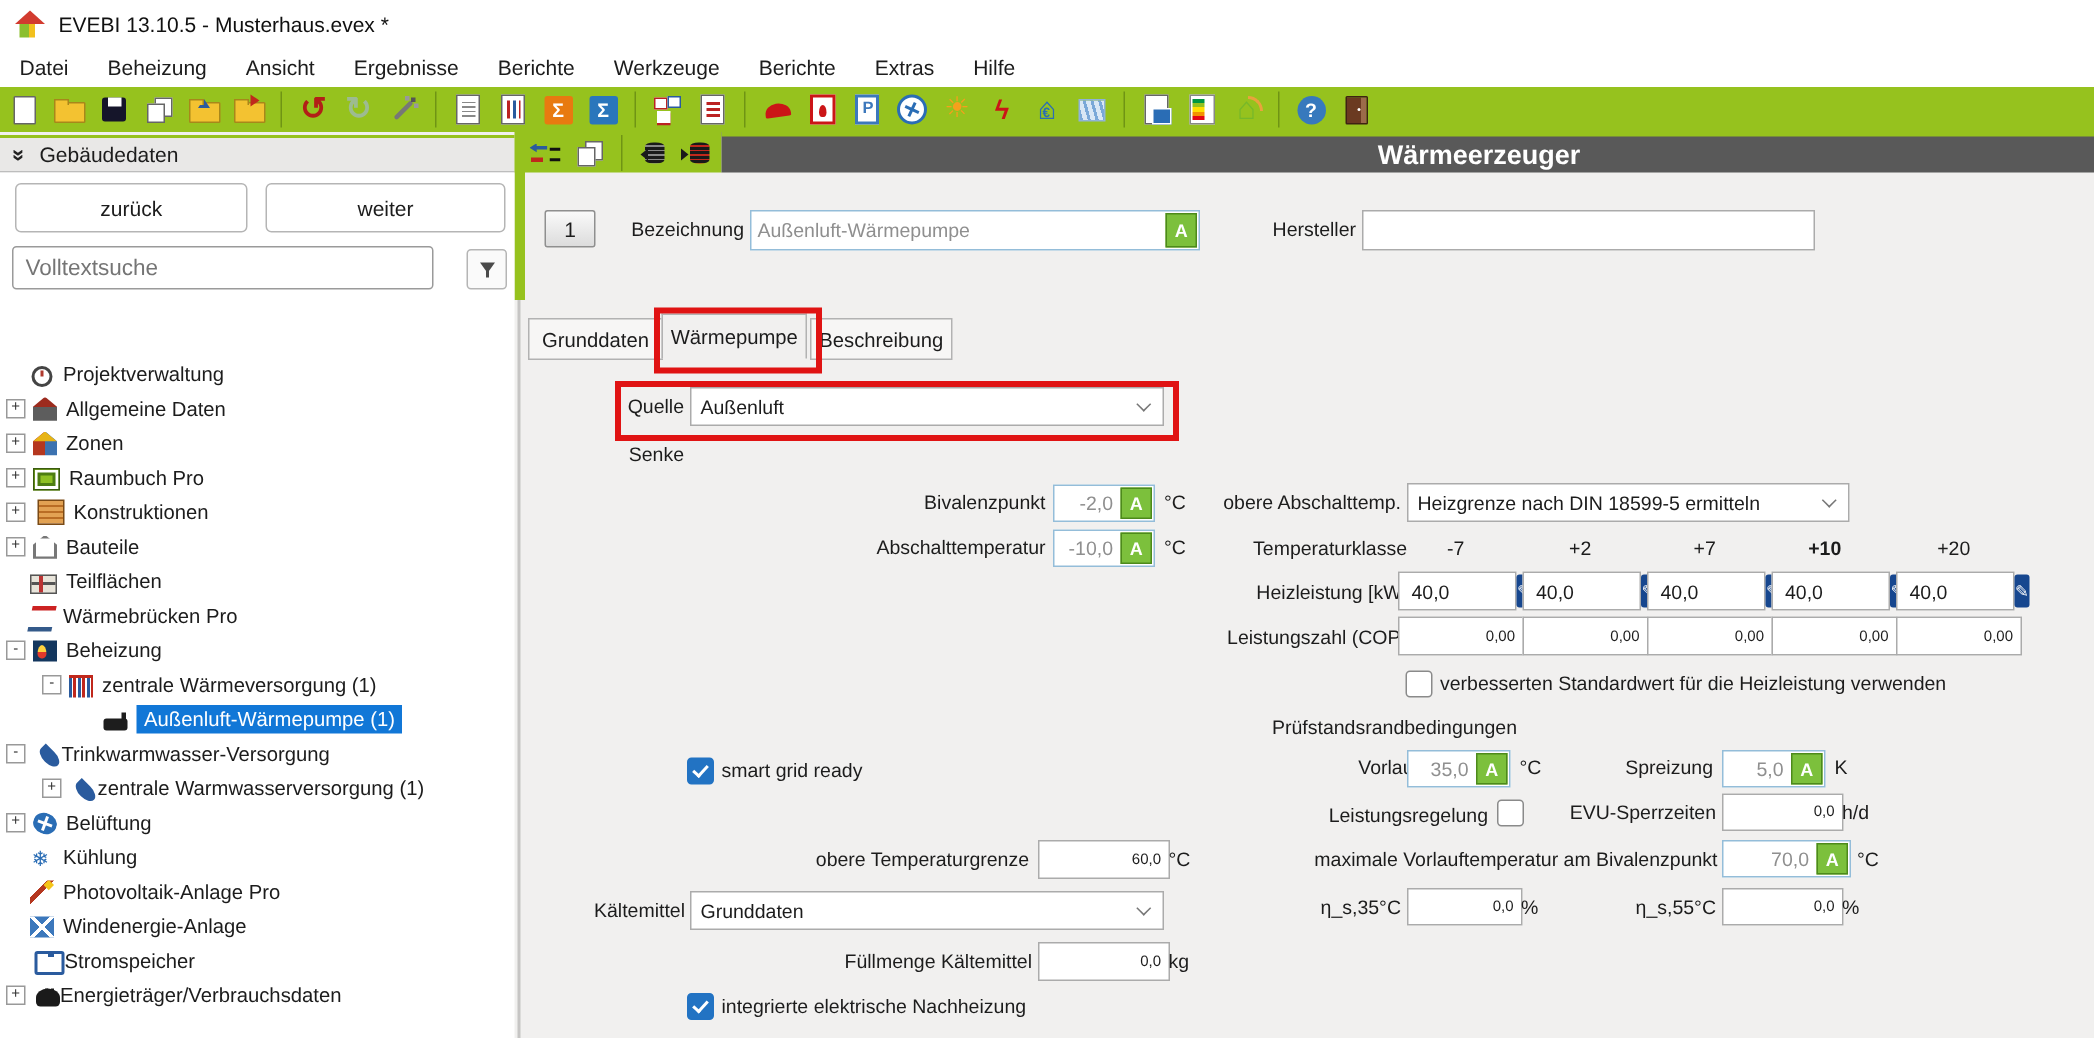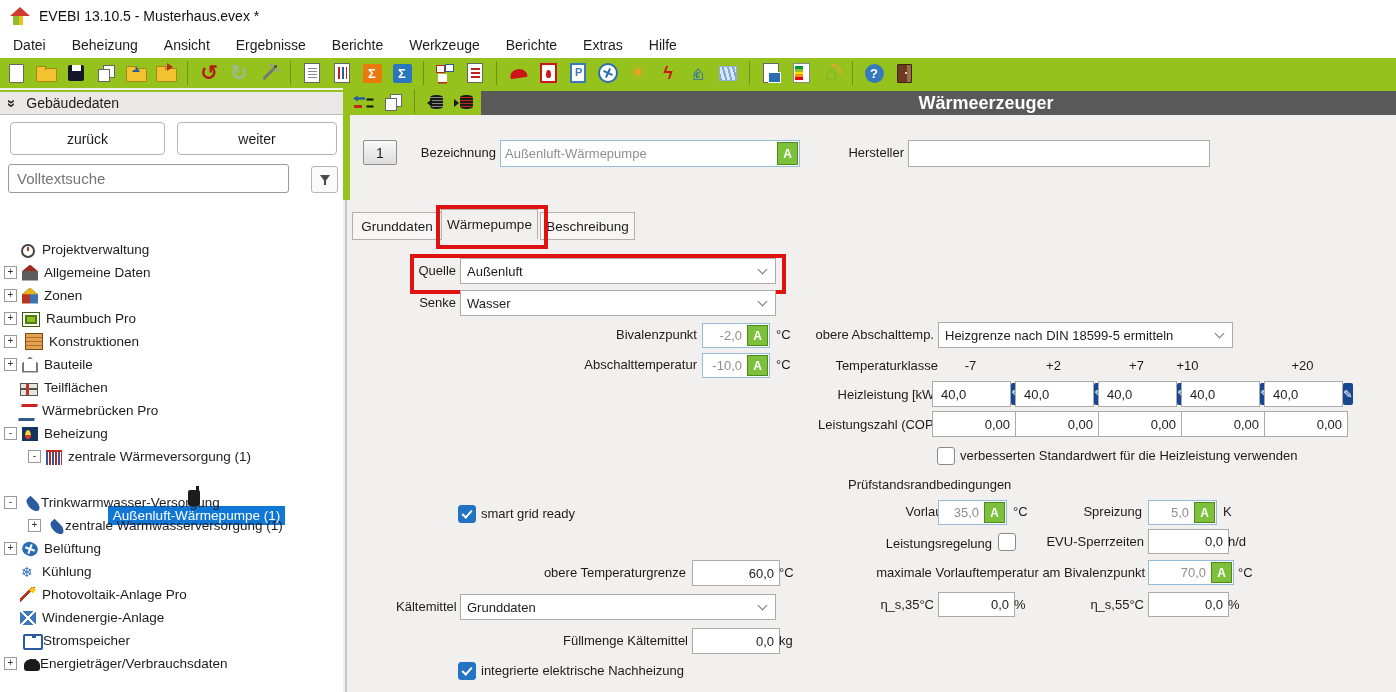--- a/index.html
+++ b/index.html
@@ -78,21 +78,21 @@
   .sb-search{left:8px;top:164px;width:297px;height:29px;border:1px solid #9a9a9a;border-radius:3px;font-size:15px;padding:0 8px;color:#1c1c1c;font-family:"Liberation Sans",sans-serif;}
   .sb-search::placeholder{color:#757575;}
   .filter-btn{left:311px;top:166px;width:27px;height:27px;border:1px solid #b5b5b5;border-radius:3px;background:#fafafa;display:flex;align-items:center;justify-content:center;}
   .funnel{position:relative;width:0;height:0;border:5px solid transparent;border-top:7px solid #4a4a4a;margin-top:2px;}
   .funnel::after{content:"";position:absolute;left:-1px;top:-3px;width:2px;height:6px;background:#4a4a4a;}
   .tree{left:4px;top:200px;width:336px;height:440px;display:flex;flex-direction:column;}
   .trow{height:23px;display:flex;align-items:center;font-size:13.5px;cursor:default;}
   .exp{width:11px;height:11px;border:1px solid #999;background:#fff;color:#333;font-size:10px;line-height:9px;text-align:center;margin-right:5px;flex:0 0 11px;}
   .exp-sp{width:16px;flex:0 0 16px;}
   .ind2{padding-left:24px;}
-  .ind3{padding-left:49px;flex-direction:column;}
+  .ind3{padding-left:49px;}
   .sel-item{background:#1177d7;color:#fff;padding:2px 5px;}
   .ti{width:16px;height:16px;position:relative;flex:0 0 16px;margin-right:6px;}
   .clip-house{clip-path:polygon(50% 0,100% 42%,100% 100%,0 100%,0 42%);}
   .ti-clock::before{content:"";position:absolute;left:1px;top:2px;width:10px;height:10px;border:2px solid #444;border-radius:50%;background:#fff;}
   .ti-clock::after{content:"";position:absolute;left:7px;top:5px;width:2px;height:4px;background:#b03a2e;}
   .ti-house1{background:linear-gradient(180deg,#9c2b1e 0 40%,#5d5d5d 40%);}
   .ti-house2{background:linear-gradient(90deg,#b5371f 0 50%,#3c72b0 50%);}
   .ti-house2::before{content:"";position:absolute;inset:0;clip-path:polygon(50% 0,100% 42%,0 42%);background:#e7b416;}
   .ti-book{width:14px;height:13px;margin-top:2px;background:#8ec024;border:1px solid #3a5b10;box-shadow:inset 0 0 0 2px #fff,inset 0 0 0 4px #4d7d12;}
   .ti-wall{width:9px;height:15px;margin-left:3px;background:repeating-linear-gradient(180deg,#e2a253 0 3px,#b96d24 3px 4px);border:1px solid #7a4a15;}
@@ -120,21 +120,21 @@
   .c{text-align:center;}
   .badge{left:363px;top:140px;width:34px;height:25px;background:linear-gradient(#fafafa,#dcdcdc);border:1px solid #8f8f8f;border-radius:2px;display:flex;align-items:center;justify-content:center;font-size:14px;}
   .tfield{position:absolute;background:#fff;border:1px solid #ababab;font-size:13px;color:#1c1c1c;padding:0 5px;font-family:"Liberation Sans",sans-serif;}
   .afield{position:absolute;display:flex;background:#fff;border:1px solid #94bdd9;align-items:stretch;}
   .afield .v{flex:1;text-align:right;padding:0 4px;color:#8f8f8f;font-size:13px;display:flex;align-items:center;justify-content:flex-end;}
   .abtn{width:19px;margin:1px;background:#7cc03c;border:1px solid #4d8a1b;color:#fff;font-weight:bold;font-size:12px;display:flex;align-items:center;justify-content:center;cursor:pointer;}
   .pfield{position:absolute;display:flex;background:#fff;border:1px solid #ababab;align-items:stretch;gap:44px;}
   .pfield .v{flex:1;text-align:left;padding:0 0 0 8px;font-size:13px;display:flex;align-items:center;}
   .pbtn{width:20px;margin:1px;background:#17478f;border-radius:2px;color:#fff;font-size:11px;display:flex;align-items:center;justify-content:center;cursor:pointer;}
   .pbtn::before{content:"✎";}
-  .nfield{position:absolute;background:#fff;border:1px solid #ababab;font-size:13px;display:flex;align-items:center;justify-content:flex-end;padding-right:5px;}
+  .nfield{position:absolute;background:#fff;border:1px solid #ababab;font-size:10px;display:flex;align-items:center;justify-content:flex-end;padding-right:5px;}
   .sel{position:absolute;background:#fff;border:1px solid #ababab;display:flex;align-items:center;padding-left:6px;font-size:13px;cursor:pointer;}
   .chev{margin-left:auto;margin-right:9px;width:6px;height:6px;border-right:1.5px solid #777;border-bottom:1.5px solid #777;transform:rotate(45deg);margin-top:-3px;}
   .cb{position:absolute;width:16px;height:16px;background:#fff;border:1px solid #8a8a8a;border-radius:3px;cursor:pointer;}
   .cb[data-checked="true"]{background:#2273c3;border-color:#2273c3;}
   .cb[data-checked="true"]::after{content:"";position:absolute;left:5px;top:2px;width:4px;height:8px;border-right:2px solid #fff;border-bottom:2px solid #fff;transform:rotate(42deg);}
   .tab{position:absolute;background:#f7f6f5;border:1px solid #b2b2b2;display:flex;align-items:center;justify-content:center;font-size:13.5px;cursor:pointer;}
   .tab.active{background:#f1f0ef;border-bottom:none;}
   .anno{position:absolute;border:4px solid #e01313;pointer-events:none;}
   .unit{position:absolute;font-size:13px;color:#1c1c1c;}
 </style>
@@ -342,24 +342,20 @@
   <div class="tab" style="left:540px;top:212px;width:93px;height:26px;">Beschreibung</div>
   <div class="anno" style="left:436px;top:205px;width:104px;height:36px;"></div>
 
   <div class="lbl r" style="left:414px;top:263px;width:42px;">Quelle</div>
   <div class="sel" style="left:460px;top:258px;width:308px;height:24px;">
       <span>Außenluft</span>
       <span class="chev"></span>
     </div>
   <div class="anno" style="left:410px;top:254px;width:368px;height:32px;"></div>
   <div class="lbl r" style="left:410px;top:295px;width:46px;">Senke</div>
-  <div class="sel" style="left:460px;top:290px;width:308px;height:24px;">
-      <span>Wasser</span>
-      <span class="chev"></span>
-    </div>
 
   <div class="lbl r" style="left:555px;top:327px;width:142px;">Bivalenzpunkt</div>
   <div class="afield" style="left:702px;top:323px;width:66px;height:23px;">
       <span class="v">-2,0</span>
       <span class="abtn">A</span>
     </div>
   <span class="unit" style="left:776px;top:327px;">°C</span>
   <div class="lbl r" style="left:520px;top:357px;width:177px;">Abschalttemperatur</div>
   <div class="afield" style="left:702px;top:353px;width:66px;height:23px;">
       <span class="v">-10,0</span>
@@ -370,21 +366,21 @@
   <div class="lbl r" style="left:788px;top:327px;width:146px;">obere Abschalttemp.</div>
   <div class="sel" style="left:938px;top:322px;width:287px;height:24px;">
       <span>Heizgrenze nach DIN 18599-5 ermitteln</span>
       <span class="chev"></span>
     </div>
 
   <div class="lbl r" style="left:800px;top:358px;width:138px;">Temperaturklasse</div>
   <div class="lbl c" style="left:932px;top:358px;width:77px;">-7</div>
   <div class="lbl c" style="left:1015px;top:358px;width:77px;">+2</div>
   <div class="lbl c" style="left:1098px;top:358px;width:77px;">+7</div>
-  <div class="lbl c" style="left:1149px;top:358px;width:77px;">+10</div>
+  <div class="lbl c" style="left:1178px;top:358px;width:77px;font-weight:bold;">+10</div>
   <div class="lbl c" style="left:1264px;top:358px;width:77px;">+20</div>
 
   <div class="lbl r" style="left:795px;top:387px;width:143px;">Heizleistung [kW]</div>
   <div class="pfield" style="left:932px;top:381px;width:77px;height:24px;">
       <span class="v">40,0</span>
       <span class="pbtn"></span>
     </div>
   <div class="pfield" style="left:1015px;top:381px;width:77px;height:24px;">
       <span class="v">40,0</span>
       <span class="pbtn"></span>

